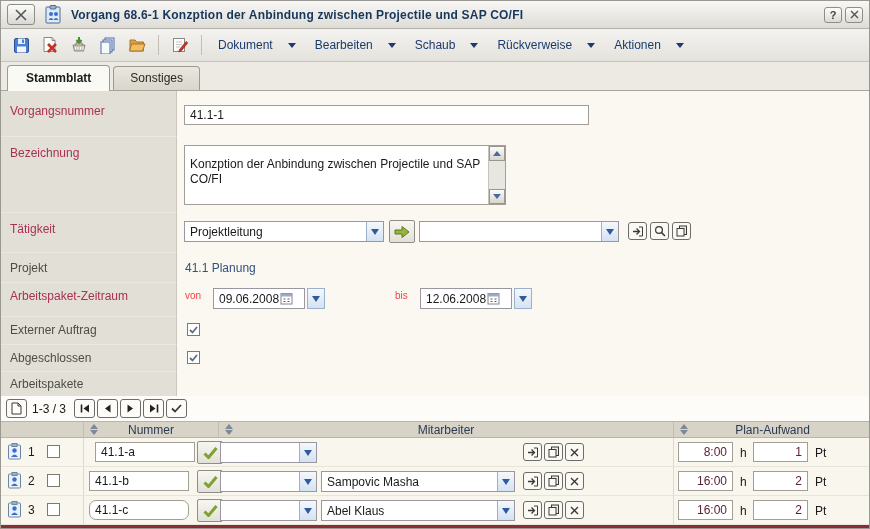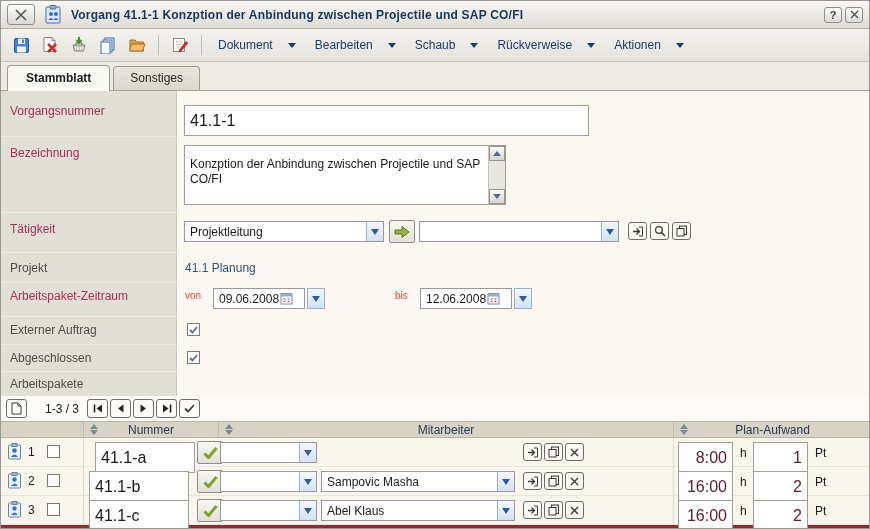--- a/index.html
+++ b/index.html
@@ -35,22 +35,22 @@
 
   
   .form { position:relative; }
   .frow { display:flex; }
   .lcol { width:176px; background:#e2dfd6; border-right:1px solid #c9c6bc; border-bottom:1px solid #eae8e0;
     padding-left:9px; font-size:12px; }
   .lcol.req { color:#a93154; }
   .lcol.plain { color:#4d4d48; }
   .fcol { flex:1; background:#faf8f1; position:relative; }
 
-  .txt-input { border:1px solid #a29e96; background:#fff; height:31px; font-family:"Liberation Sans",sans-serif;
-    font-size:16px; color:#1a1a1a; padding:0 5px; }
+  .txt-input { border:1px solid #a29e96; background:#fff; height:20px; font-family:"Liberation Sans",sans-serif;
+    font-size:12px; color:#1a1a1a; padding:0 5px; }
   .num-input { color:#5c2133; text-align:right; }
 
   
   .textarea { position:absolute; left:7px; top:8px; width:322px; height:60px; border:1px solid #a29e96; background:#fff; display:flex; }
   .ta-text { flex:1; font-size:12px; color:#1a1a1a; padding:11px 5px; line-height:15px; }
   .ta-scroll { width:17px; border-left:1px solid #c6c3bb; background:#e8e6e0; display:flex; flex-direction:column; justify-content:space-between; }
   .ta-btn { height:15px; background:linear-gradient(#fbfbfa,#d7d5cf); border:1px solid #9a978f; display:grid; place-items:center; cursor:pointer; }
   .arr { width:0; height:0; border-left:4px solid transparent; border-right:4px solid transparent; }
   .arr.up { border-bottom:5px solid #4a6a9a; } .arr.down { border-top:5px solid #4a6a9a; }
 
@@ -72,21 +72,21 @@
   .dd-btn { position:absolute; width:18px; height:21px; border:1px solid #9ab0cc; background:linear-gradient(#f4f8fc,#d4e2f2);
     display:grid; place-items:center; cursor:pointer; }
 
   .checkbox { position:absolute; width:13px; height:13px; border:1px solid #7a7a72; background:#fff; display:grid; place-items:center; cursor:pointer; }
   .checkbox svg { visibility:hidden; }
   .checkbox.checked svg { visibility:visible; }
 
   
   .pagbar { height:25px; background:#fdfcf8; display:flex; align-items:center; padding-left:5px; gap:2px; }
   .pag-btn { width:21px; height:19px; border:1px solid #6e6c66; border-radius:3px; background:#fdfcf8; display:grid; place-items:center; cursor:pointer; }
-  .pag-range { font-size:12px; color:#1a1a1a; margin:0 6px 0 16px; }
+  .pag-range { font-size:12px; color:#1a1a1a; margin:0 6px 0 3px; }
   .thead { height:17px; background:#d7d3c7; border-top:1px solid #b8b4a8; border-bottom:1px solid #b8b4a8; position:relative; }
   .th { position:absolute; top:0; height:100%; display:flex; align-items:center; justify-content:center;
     font-size:12px; color:#2b3a55; border-left:1px solid #c2beb2; }
   .sort { position:absolute; left:6px; top:2px; display:flex; flex-direction:column; gap:1px; cursor:pointer; }
   .sort .t-up { width:0;height:0;border-left:4px solid transparent;border-right:4px solid transparent;border-bottom:5px solid #7d8899; }
   .sort .t-dn { width:0;height:0;border-left:4px solid transparent;border-right:4px solid transparent;border-top:5px solid #7d8899; }
   .tbody { background:#f8f6ed; }
   .trow { position:relative; height:29px; border-bottom:1px solid #e7e4d9; }
   .trow .vline { position:absolute; top:0; bottom:0; width:1px; background:#ddd9cd; }
   .rownum { position:absolute; font-size:12px; color:#1a1a1a; top:7px; }
@@ -104,21 +104,21 @@
           <path d="M1 1 L11 11 M11 1 L1 11" stroke="#555" stroke-width="1.6"></path>
         </svg>
     </div>
     <svg class="tb-doc-icon" viewBox="0 0 20 19">
       <rect x="3" y="2" width="14" height="16" rx="1" fill="#dfe9f4" stroke="#4a6a92"></rect>
       <rect x="7" y="0.5" width="6" height="3.5" rx="1" fill="#9ab2cc" stroke="#4a6a92"></rect>
       <circle cx="8" cy="9" r="2" fill="#3a6fd0"></circle>
         <circle cx="13" cy="9" r="2" fill="#3a6fd0"></circle>
       <path d="M5.5 15 q2.5 -4 5 0 M10.5 15 q2.5 -4 5 0" fill="#3a6fd0"></path>
     </svg>
-    <div class="tb-title">Vorgang 41.1-1 Konzption der Anbindung zwischen Projectile und SAP CO/FI</div>
+    <div class="tb-title">Vorgang 68.6-1 Konzption der Anbindung zwischen Projectile und SAP CO/FI</div>
     <div class="tb-right">
       <div class="tb-mini">?</div>
       <div class="tb-mini">
         <svg width="9" height="9" viewBox="0 0 9 9">
             <path d="M1 1 L8 8 M8 1 L1 8" stroke="#555" stroke-width="1.4"></path>
           </svg>
       </div>
     </div>
   </div>
 
@@ -519,21 +519,21 @@
           <rect x="5" y="0.5" width="5" height="3" fill="#9ab2cc" stroke="#6a86a5"></rect>
           <circle cx="7.5" cy="7.5" r="2.2" fill="#3a6fd0"></circle>
             <path d="M4 14 q3.5 -5 7 0 z" fill="#3a6fd0"></path>
         </svg>
         <span class="rownum" style="left:27px">3</span>
         <div class="checkbox" style="left:46px;top:7px">
           <svg width="9" height="8" viewBox="0 0 9 8">
               <path d="M1 4 L3.5 6.5 L8 1" fill="none" stroke="#5a6e88" stroke-width="1.8"></path>
             </svg>
         </div>
-        <input class="txt-input" style="position: absolute; left: 88px; top: 4px; width: 100px;" value="41.1-c">
+        <input class="txt-input" style="position: absolute; left: 88px; top: 4px; width: 100px; border-radius: 7px;" value="41.1-c">
         <div class="big-btn" style="left:196px;top:3px">
           <svg width="15" height="12" viewBox="0 0 15 12">
               <path d="M1.5 6.5 L5.5 10.5 L13.5 1" fill="none" stroke="#7fa132" stroke-width="3"></path>
             </svg>
         </div>
         <div class="select" style="left:219px;top:4px;width:97px">
           <span class="sel-val"></span>
           <span class="sel-btn">
               <svg width="8" height="6" viewBox="0 0 8 6">
                 <path d="M0 0 h8 L4 6 z" fill="#2f5b9e"></path>

